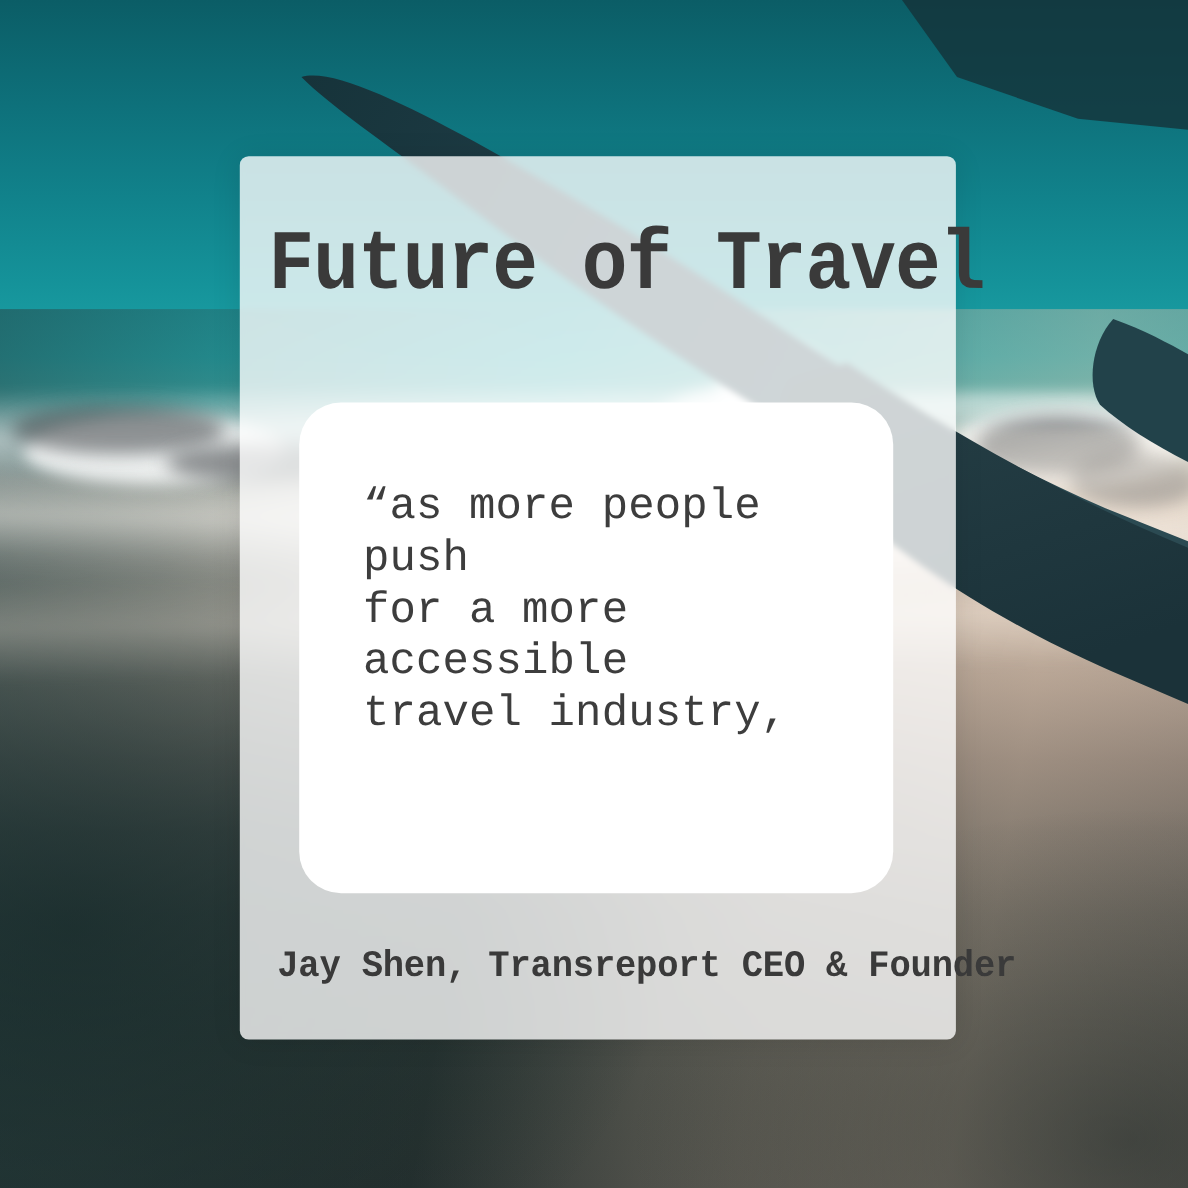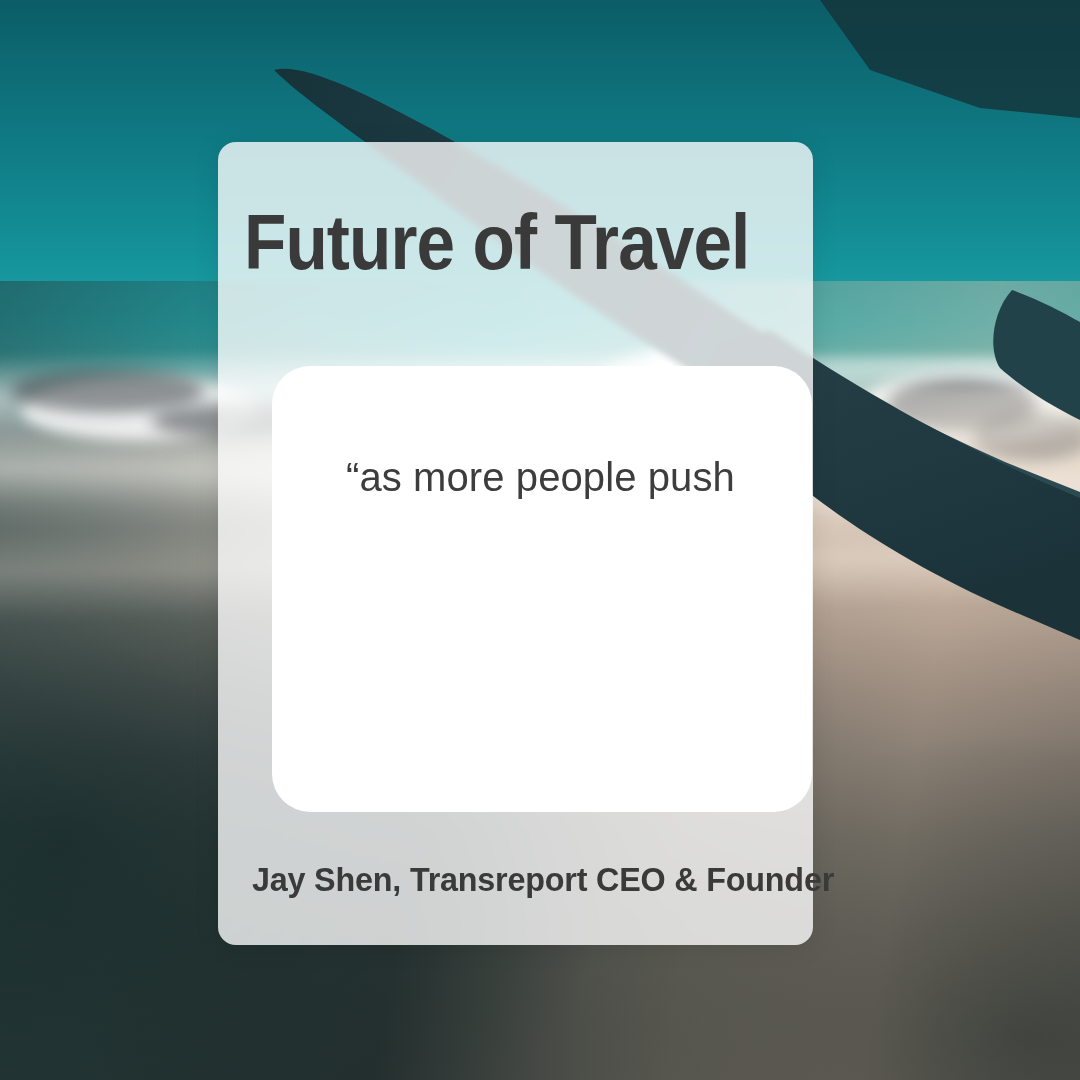--- a/index.html
+++ b/index.html
@@ -134,26 +134,27 @@
 
   
   .wing { position: absolute; inset: 0; }
   .wing svg { display: block; width: 100%; height: 100%; }
 
   
   .card-outer {
     position: absolute;
     left: 218px;
     top: 142px;
-    width: 595px;
+    width: 651px;
     height: 803px;
-    border-radius: 18px;
+    border-radius: 8px;
     background: rgba(255,255,255,0.78);
     backdrop-filter: blur(3px);
     box-shadow: 0 2px 26px rgba(0,0,0,0.10);
+    font-family: Liberation Mono, monospace;
   }
 
   .title {
     position: absolute;
     left: 26px;
     top: 62px;
     margin: 0;
     font-size: 77px;
     font-weight: 700;
     letter-spacing: -1px;
@@ -180,21 +181,21 @@
     left: 58px;
     top: 72px;
     right: 22px;
     margin: 0;
     font-size: 40px;
     font-weight: 300;
     line-height: 47px;
     color: #3d3d3d;
     letter-spacing: 0.1px;
   }
-  .quote p { margin: 16px; }
+  .quote p { margin: 0; }
   .quote .gap { height: 47px; }
 
   .attribution {
     position: absolute;
     left: 34px;
     top: 718px;
     margin: 0;
     font-size: 34px;
     font-weight: 700;
     color: #3a3a3a;
@@ -262,20 +263,22 @@
     <div class="vignette-left"></div>
   </div>
 
   <div class="card-outer">
 
     <h1 class="title">Future of Travel</h1>
 
     <div class="card-inner">
       <div class="quote">
         <p>“as more people push</p>
+        <p>for a more accessible</p>
+        <p>travel industry,</p>
         <div class="gap"></div>
       </div>
     </div>
 
     <p class="attribution">Jay Shen, Transreport CEO &amp; Founder</p>
   </div>
 
 </div>
 
 </body></html>

